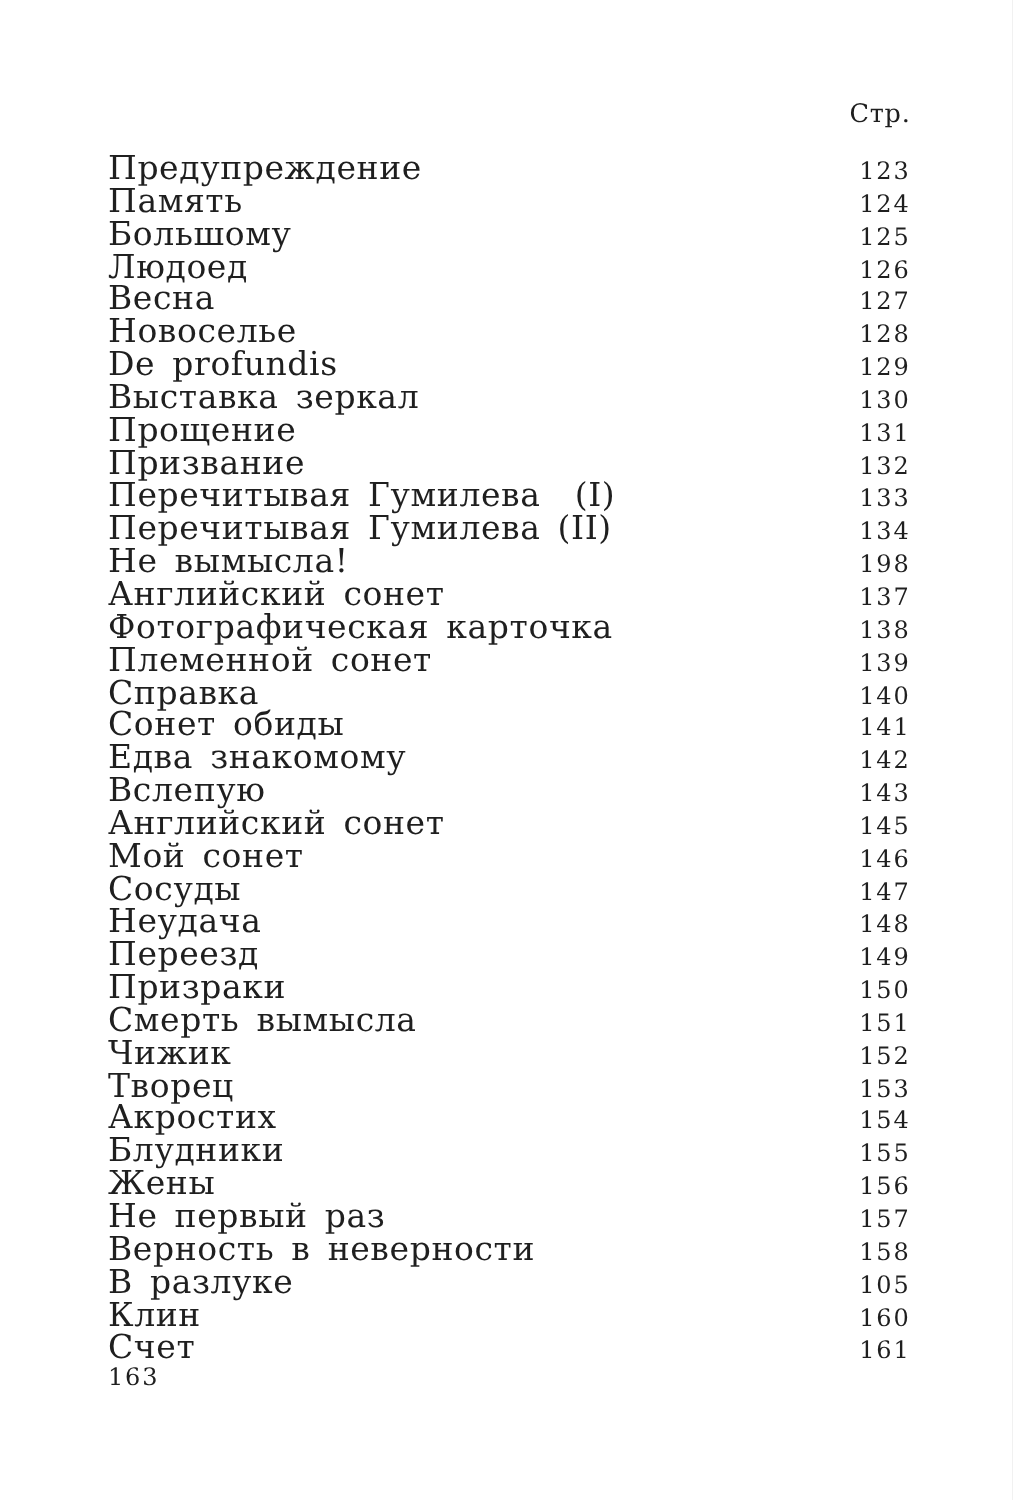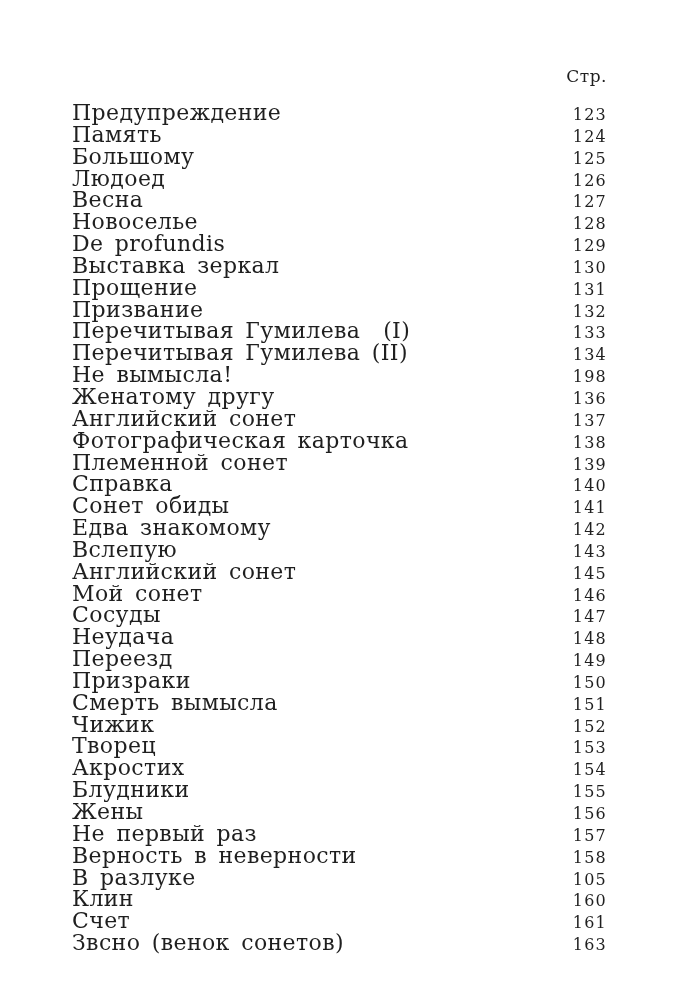--- a/index.html
+++ b/index.html
@@ -116,24 +116,20 @@
   <div class="row">
     <span class="title">Перечитывая Гумилева (II)</span>
     <span class="num">134</span>
   </div>
 
   <div class="row">
     <span class="title">Не вымысла!</span>
     <span class="num">198</span>
   </div>
 
-  <div class="row">
-    <span class="title">Женатому другу</span>
-    <span class="num">136</span>
-  </div>
 
   <div class="row">
     <span class="title">Английский сонет</span>
     <span class="num">137</span>
   </div>
 
   <div class="row">
     <span class="title">Фотографическая карточка</span>
     <span class="num">138</span>
   </div>
@@ -243,17 +239,16 @@
     <span class="title">Клин</span>
     <span class="num">160</span>
   </div>
 
   <div class="row">
     <span class="title">Счет</span>
     <span class="num">161</span>
   </div>
 
   <div class="row">
-    <span class="title">Звсно (венок сонетов)</span>
     <span class="num">163</span>
   </div>
 </div>
 </div>
 
 </body></html>

